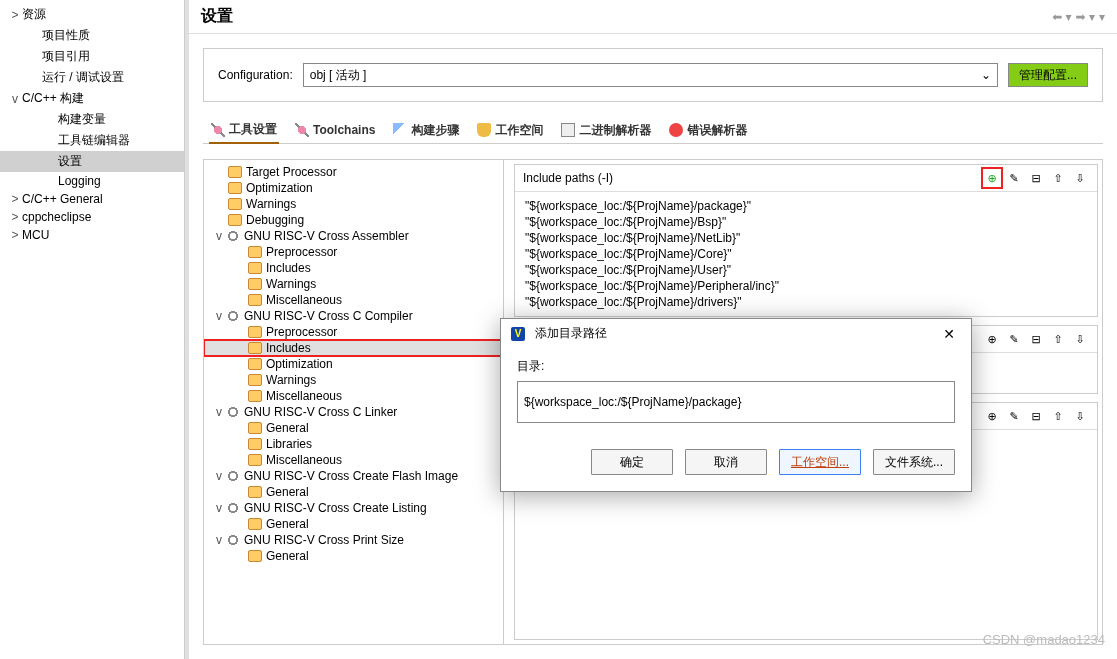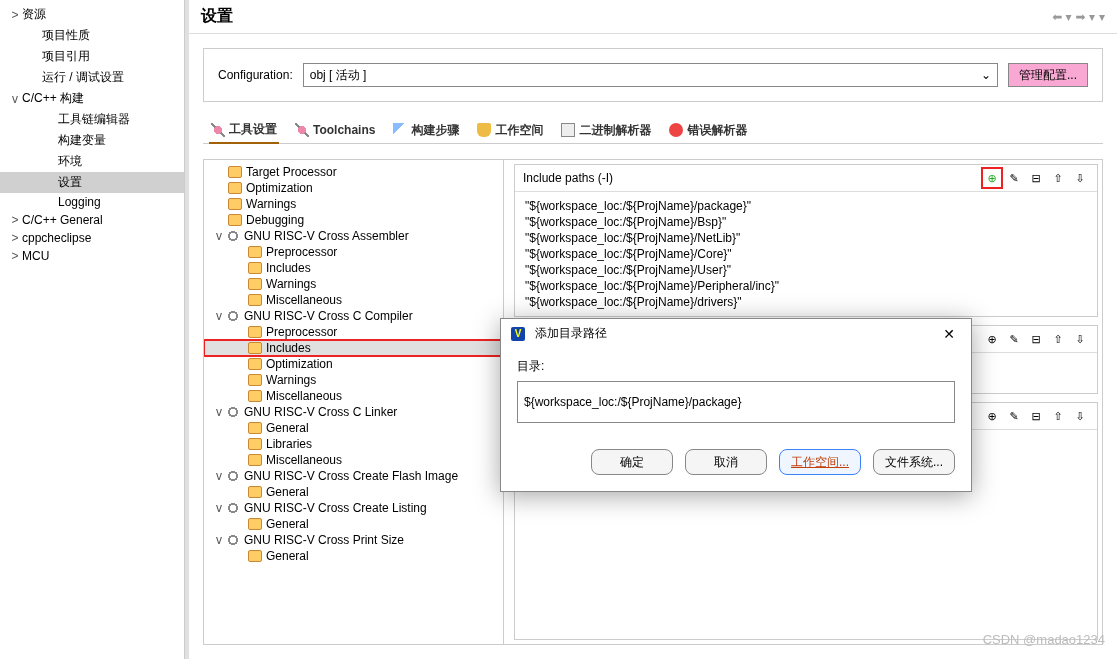--- a/index.html
+++ b/index.html
@@ -14,21 +14,21 @@
 .nav-indent-2 { padding-left: 44px; }
 .expander { width: 14px; text-align: center; color: #555; display: inline-block; }
 .main { flex: 1; display: flex; flex-direction: column; background: #fff; }
 .title-row { display: flex; align-items: center; padding: 6px 12px; border-bottom: 1px solid #ddd; }
 .page-title { font-size: 16px; font-weight: bold; flex: 1; }
 .nav-arrows { display: flex; gap: 4px; color: #999; }
 .nav-arrows span { cursor: pointer; }
 .content { flex: 1; padding: 14px; display: flex; flex-direction: column; gap: 15px; overflow: hidden; }
 .config-row { display: flex; align-items: center; gap: 10px; border: 1px solid #ccc; padding: 14px; }
 .config-select { flex: 1; height: 24px; border: 1px solid #888; padding: 2px 6px; background: #fff; display: flex; align-items: center; justify-content: space-between; }
-.manage-btn { height: 24px; padding: 0 10px; border: 1px solid #888; background: #f9a8d4; cursor: pointer; }
+.manage-btn { height: 24px; padding: 0 10px; border: 1px solid #888; background: #84cc16; cursor: pointer; }
 .tabs { display: flex; gap: 14px; border-bottom: 1px solid #ccc; padding: 0 6px; }
 .tab { padding: 4px 2px; display: flex; align-items: center; gap: 4px; cursor: pointer; color: #333; font-weight: bold; }
 .tab.active { font-weight: bold; border-bottom: 2px solid #a16207; margin-bottom: -1px; }
 .tab-icon { width: 14px; height: 14px; display: inline-block; }
 .ic-tool { background: radial-gradient(circle, #e8a 40%, transparent 42%), linear-gradient(45deg, transparent 45%, #888 46%, #888 54%, transparent 55%); }
 .ic-wand { background: linear-gradient(135deg, #8bf 40%, transparent 42%); }
 .ic-trophy { background: #eb4; border-radius: 2px 2px 6px 6px; }
 .ic-binary { background: #eee; border: 1px solid #888; }
 .ic-error { background: #e44; border-radius: 50%; }
 .work-area { flex: 1; display: flex; gap: 6px; overflow: hidden; border: 1px solid #ccc; }
@@ -50,21 +50,21 @@
 .section-body { flex: 1; padding: 6px 10px; overflow: auto; background: #fff; min-height: 40px; }
 .path-line { padding: 1px 0; }
 .dialog-backdrop { position: absolute; left: 500px; top: 318px; width: 472px; background: #fff; border: 1px solid #888; box-shadow: 0 4px 24px rgba(0,0,0,0.35); z-index: 100; }
 .dialog-titlebar { display: flex; align-items: center; padding: 6px 10px; gap: 6px; }
 .dialog-titlebar-title { flex: 1; font-weight: normal; }
 .dialog-close { cursor: pointer; font-size: 14px; padding: 0 6px; }
 .dialog-body { padding: 10px 16px 16px; }
 .dialog-label { margin-bottom: 6px; display: block; }
 .dialog-input { width: 100%; padding: 20px 6px; border: 1px solid #888; height: 24px; }
 .dialog-buttons { display: flex; justify-content: flex-end; gap: 12px; padding: 10px 16px 16px; }
-.dlg-btn { min-width: 82px; height: 26px; border: 1px solid #888; background: #f5f5f5; cursor: pointer; border-radius: 8px; }
+.dlg-btn { min-width: 82px; height: 26px; border: 1px solid #888; background: #f5f5f5; cursor: pointer; border-radius: 1px; }
 .dlg-btn.primary { border-color: #3b82f6; color: #c2410c; background: #eff6ff; text-decoration: underline; }
 .shield-ic { width: 14px; height: 14px; background: #14a; border-radius: 2px; margin-right: 4px; display: inline-flex; align-items: center; justify-content: center; color: #ff0; font-weight: bold; font-size: 10px; }
 .watermark { position: absolute; right: 12px; bottom: 12px; color: #bbb; font-size: 13px; z-index: 200; pointer-events: none; }
 .sash { width: 4px; background: #e0e0e0; cursor: col-resize; }
 </style>
 </head>
 <body>
 
 <div class="root">
   <div class="sidebar">
@@ -84,29 +84,25 @@
         <div class="nav-item nav-indent-1">
           <span class="expander"></span>
           <span>运行 / 调试设置</span>
         </div>
         <div class="nav-item">
           <span class="expander">v</span>
           <span>C/C++ 构建</span>
         </div>
         <div class="nav-item nav-indent-2">
           <span class="expander"></span>
+          <span>构建变量</span>
+        </div>
+        <div class="nav-item nav-indent-2">
+          <span class="expander"></span>
           <span>工具链编辑器</span>
-        </div>
-        <div class="nav-item nav-indent-2">
-          <span class="expander"></span>
-          <span>构建变量</span>
-        </div>
-        <div class="nav-item nav-indent-2">
-          <span class="expander"></span>
-          <span>环境</span>
         </div>
         <div class="nav-item nav-indent-2 selected">
           <span class="expander"></span>
           <span>设置</span>
         </div>
         <div class="nav-item nav-indent-2">
           <span class="expander"></span>
           <span>Logging</span>
         </div>
         <div class="nav-item">

